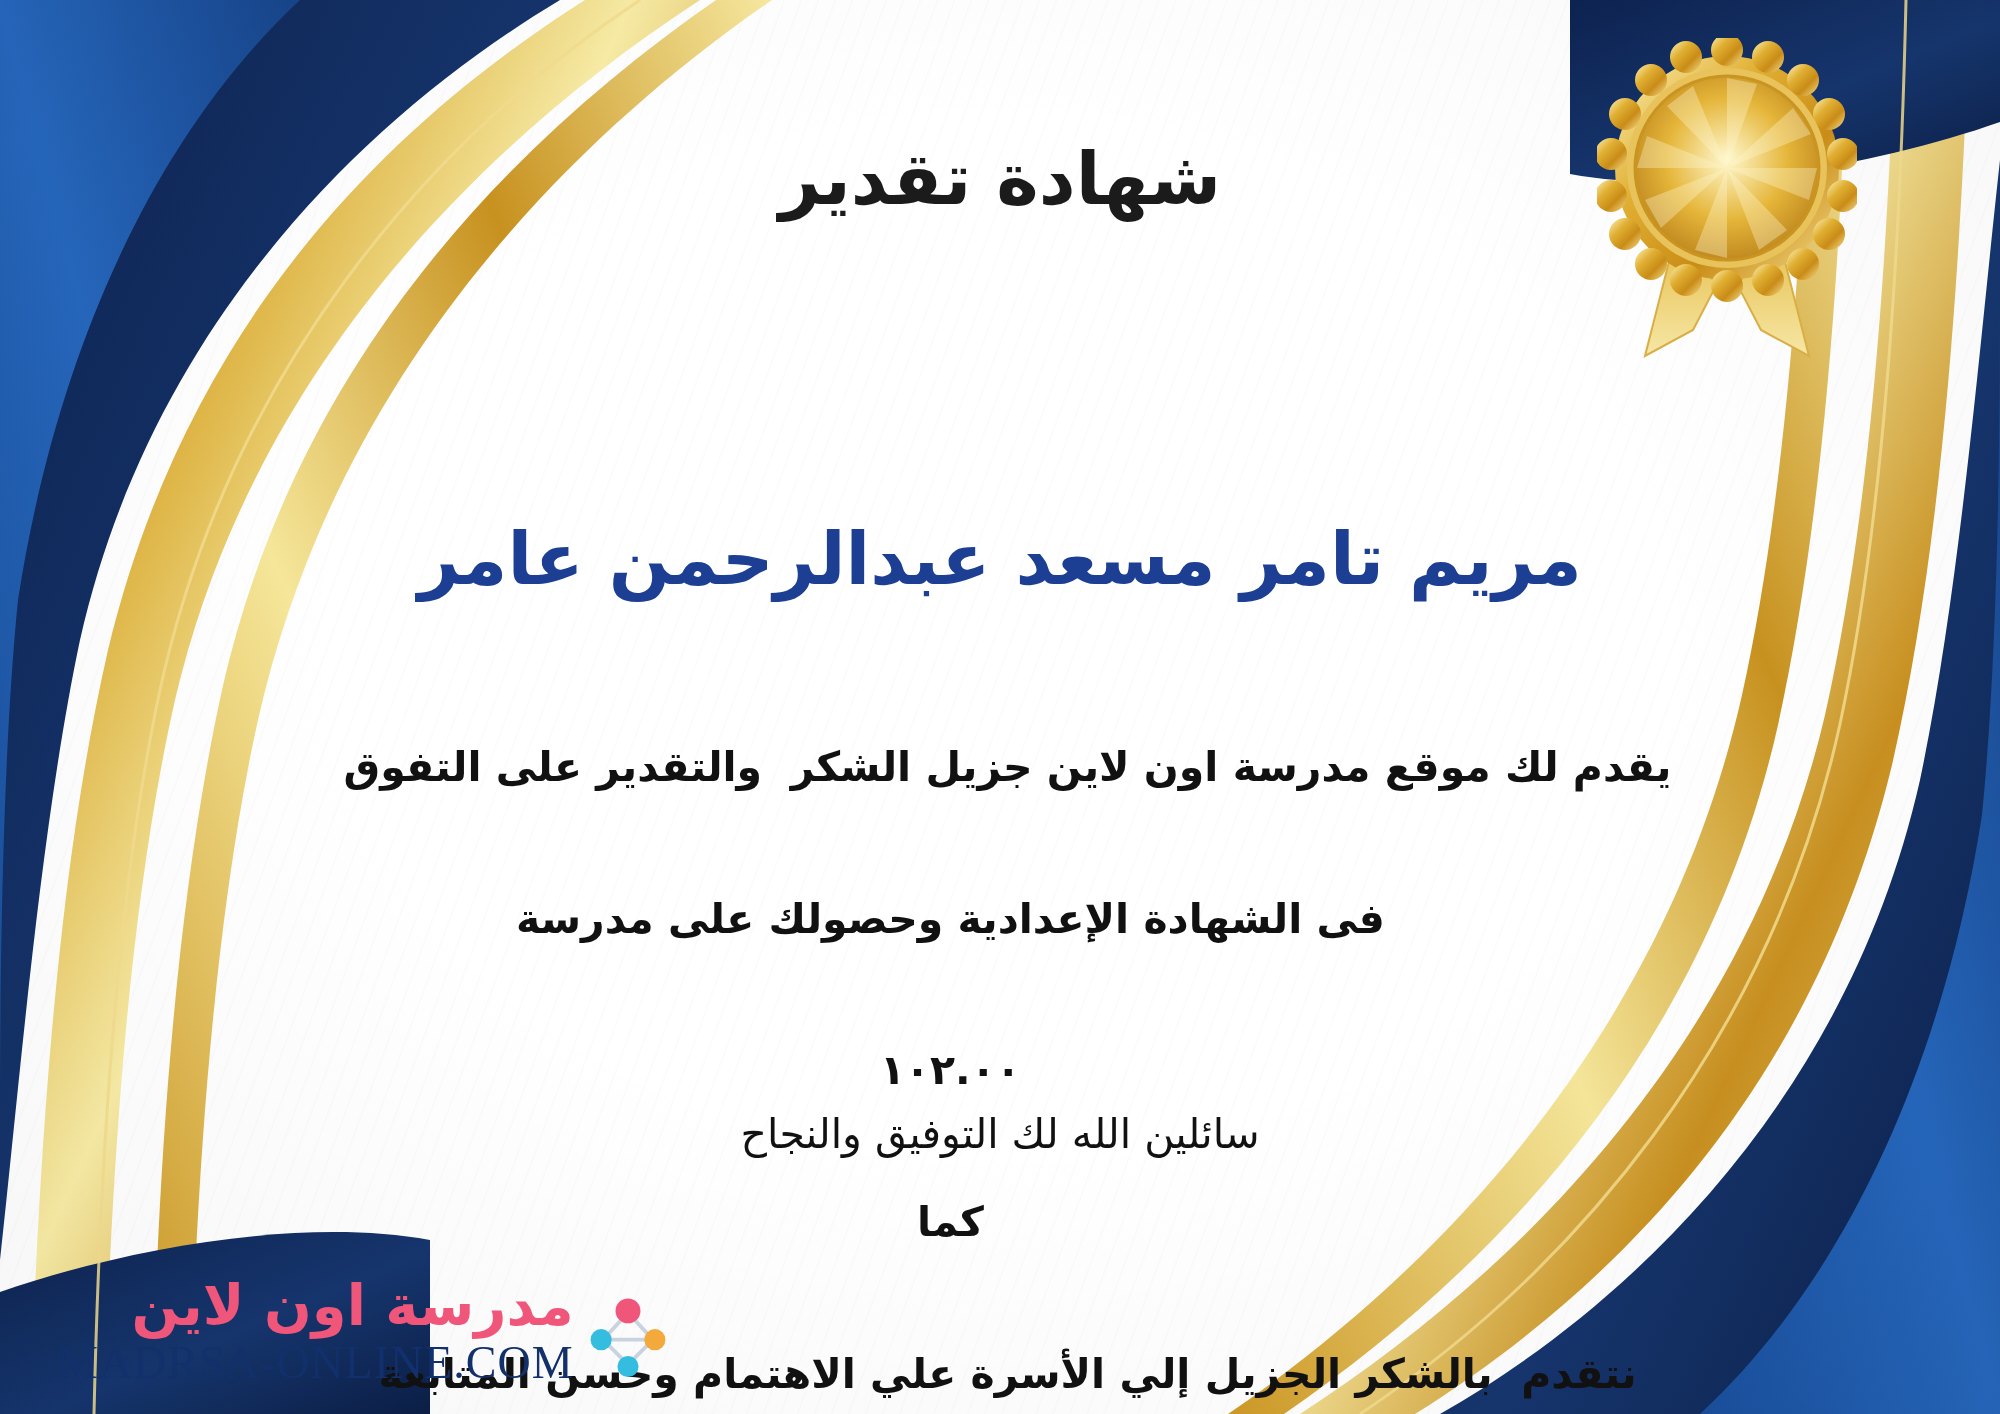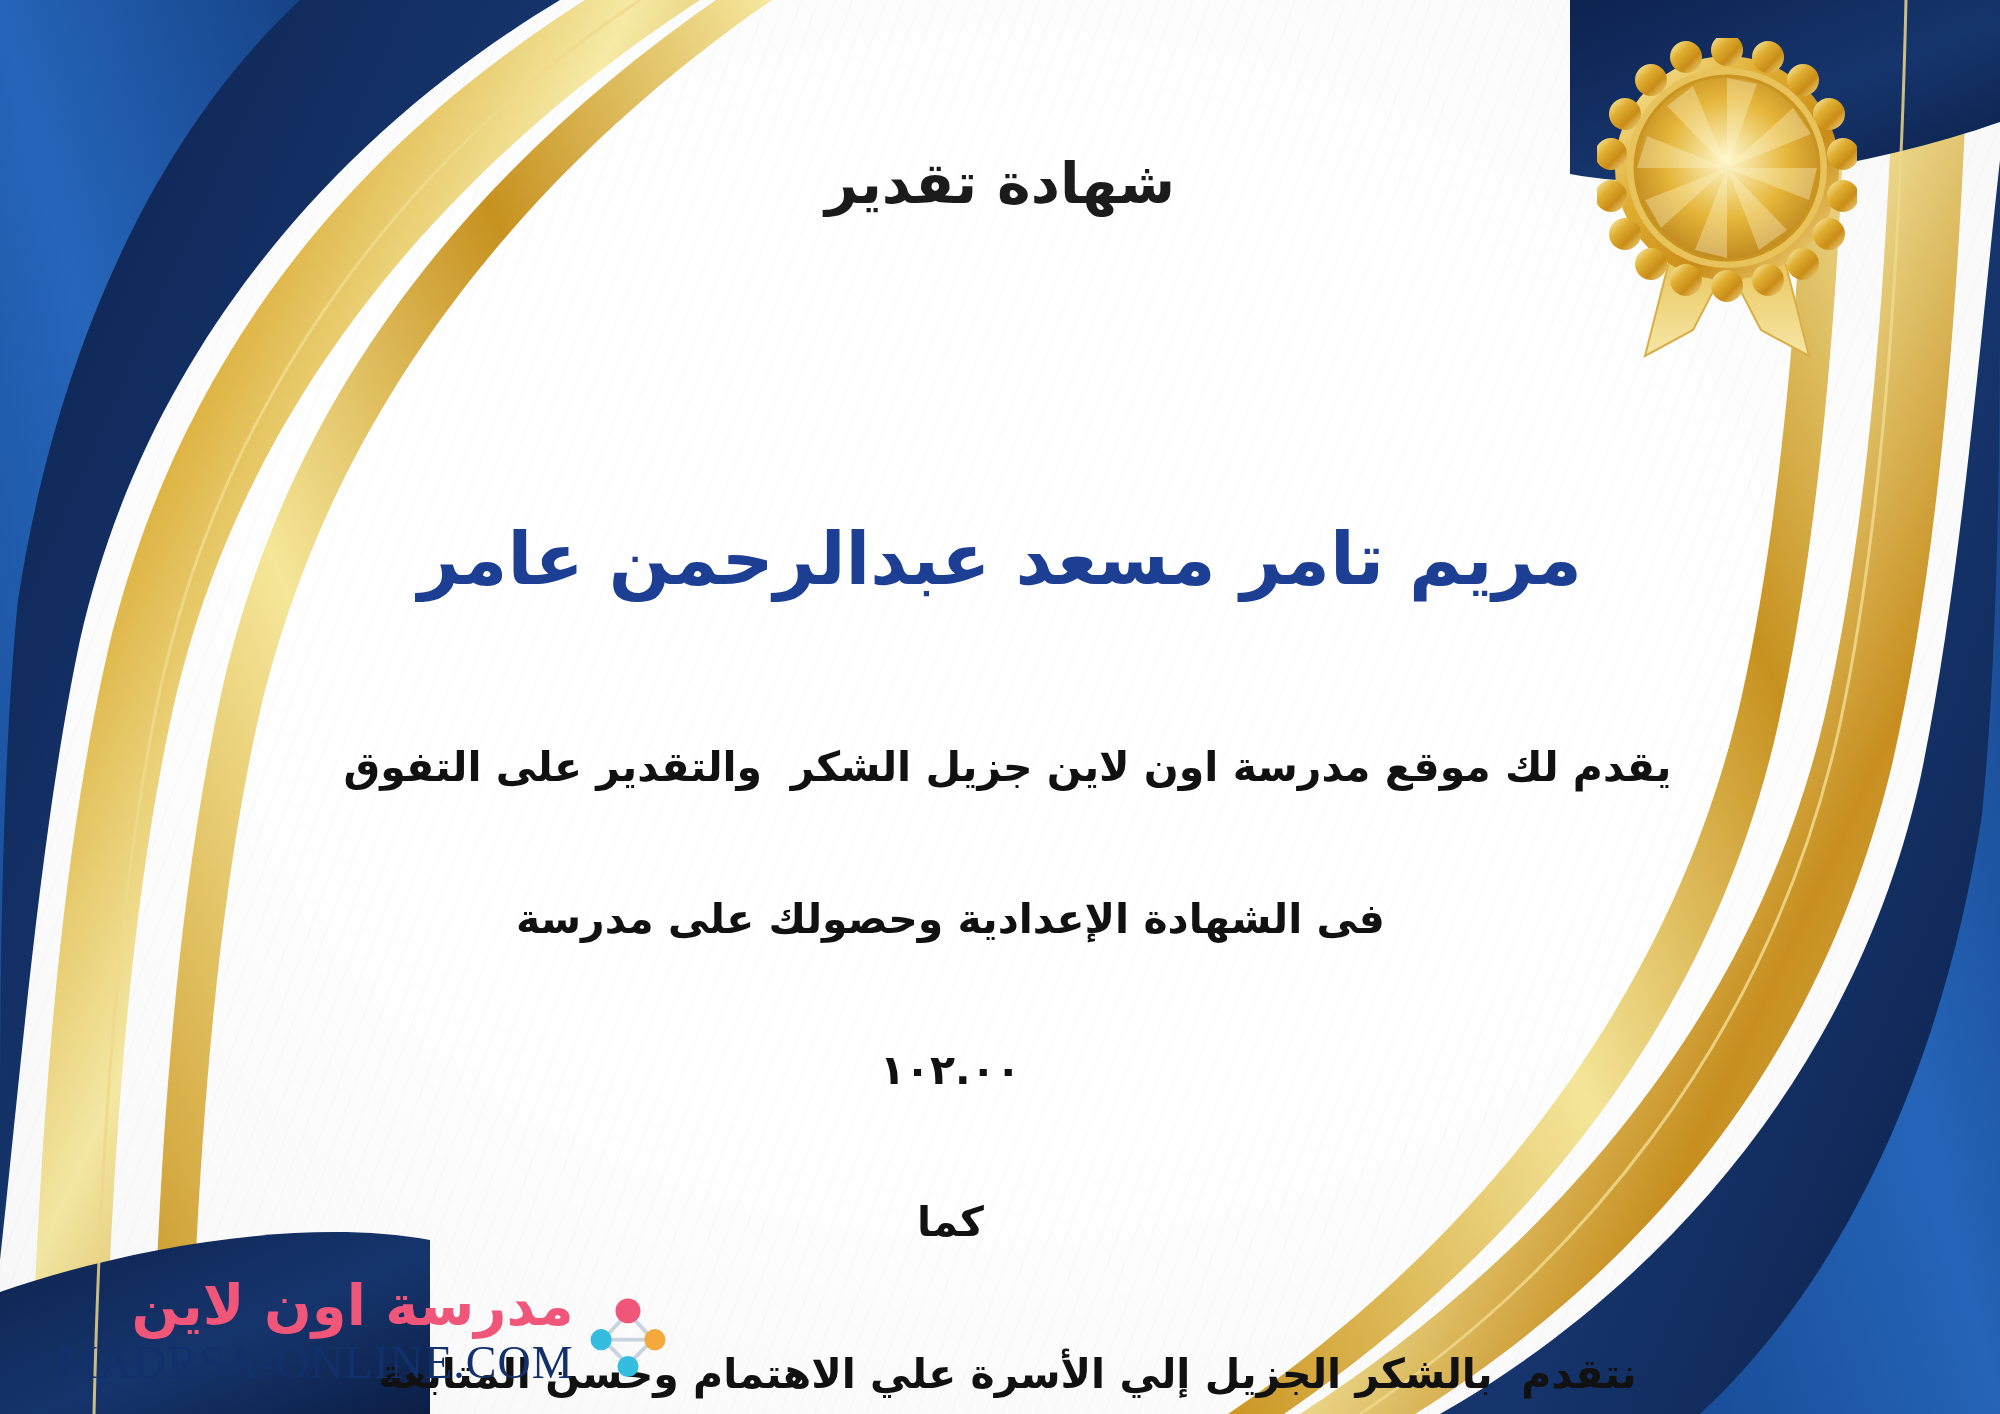--- a/index.html
+++ b/index.html
@@ -66,26 +66,25 @@
     position: absolute;
     inset: 0;
     text-align: center;
   }
 
   .cert-title {
     position: absolute;
     top: 140px;
     left: 0;
     right: 0;
-    font-size: 57px;
+    font-size: 72px;
     font-weight: 700;
     color: #1b1b1b;
     letter-spacing: 0px;
     line-height: 1.1;
-    margin-top: 12px;
   }
 
   .student-name {
     position: absolute;
     top: 500px;
     left: 0;
     right: 0;
     font-size: 72px;
     font-weight: 700;
     color: #1c3f94;
@@ -290,20 +289,21 @@
       <span class="body-line">
         <span>فى الشهادة الإعدادية وحصولك على مدرسة</span>
         &nbsp;&nbsp;
         <span class="total-value">١٠٢.٠٠</span>
         &nbsp;&nbsp;&nbsp;
         <span>كما</span>
       </span>
       <span class="body-line">نتقدم  بالشكر الجزيل إلي الأسرة علي الاهتمام وحسن المتابعة</span>
     </div>
 
+    <div class="closing-text">سائلين الله لك التوفيق  والنجاح</div>
   </div>
 
   <div class="brand">
     <div class="brand-text">
       <span class="brand-ar">مدرسة اون لاين</span>
       <span class="brand-url">MADRSA-ONLINE.COM</span>
     </div>
     <svg class="brand-mark" viewBox="0 0 100 100">
       <line x1="50" y1="30" x2="24" y2="58" stroke="#c9d3df" stroke-width="4"></line>
       <line x1="50" y1="30" x2="76" y2="58" stroke="#c9d3df" stroke-width="4"></line>

